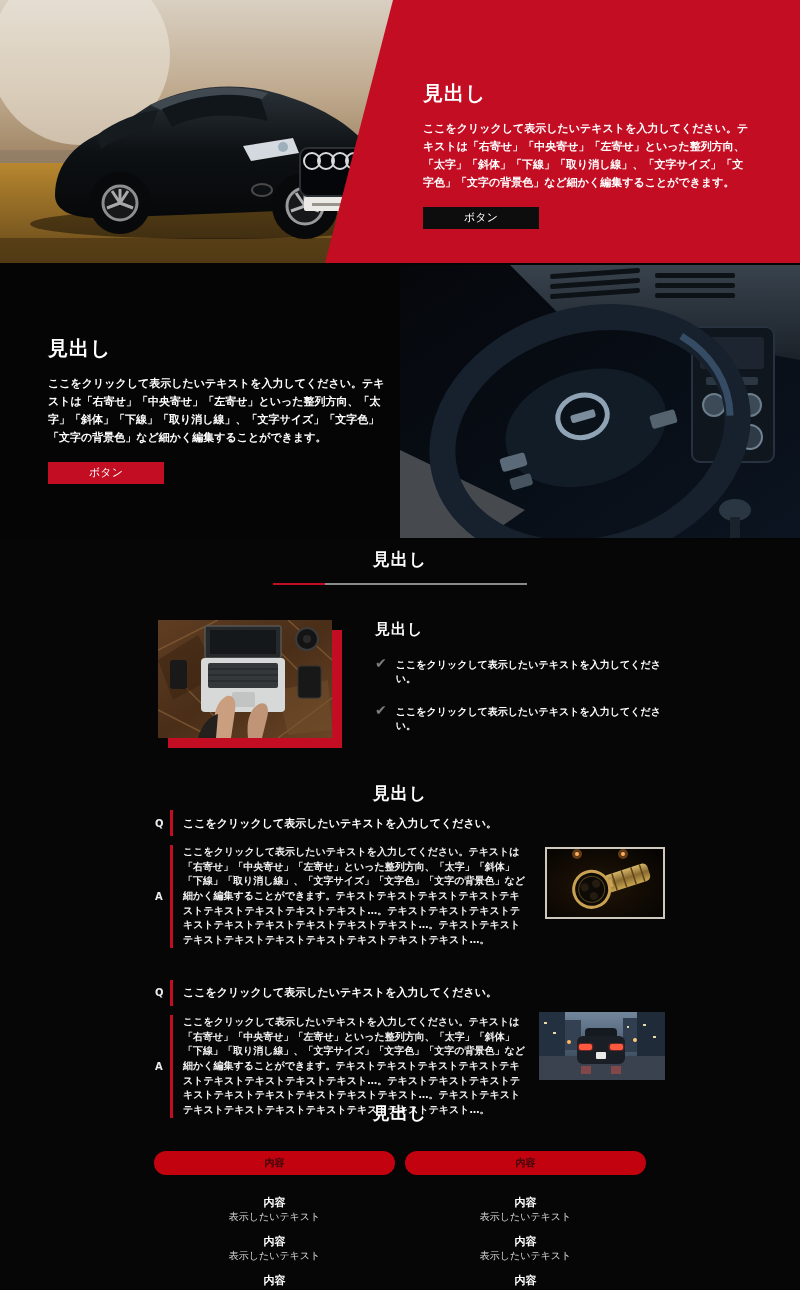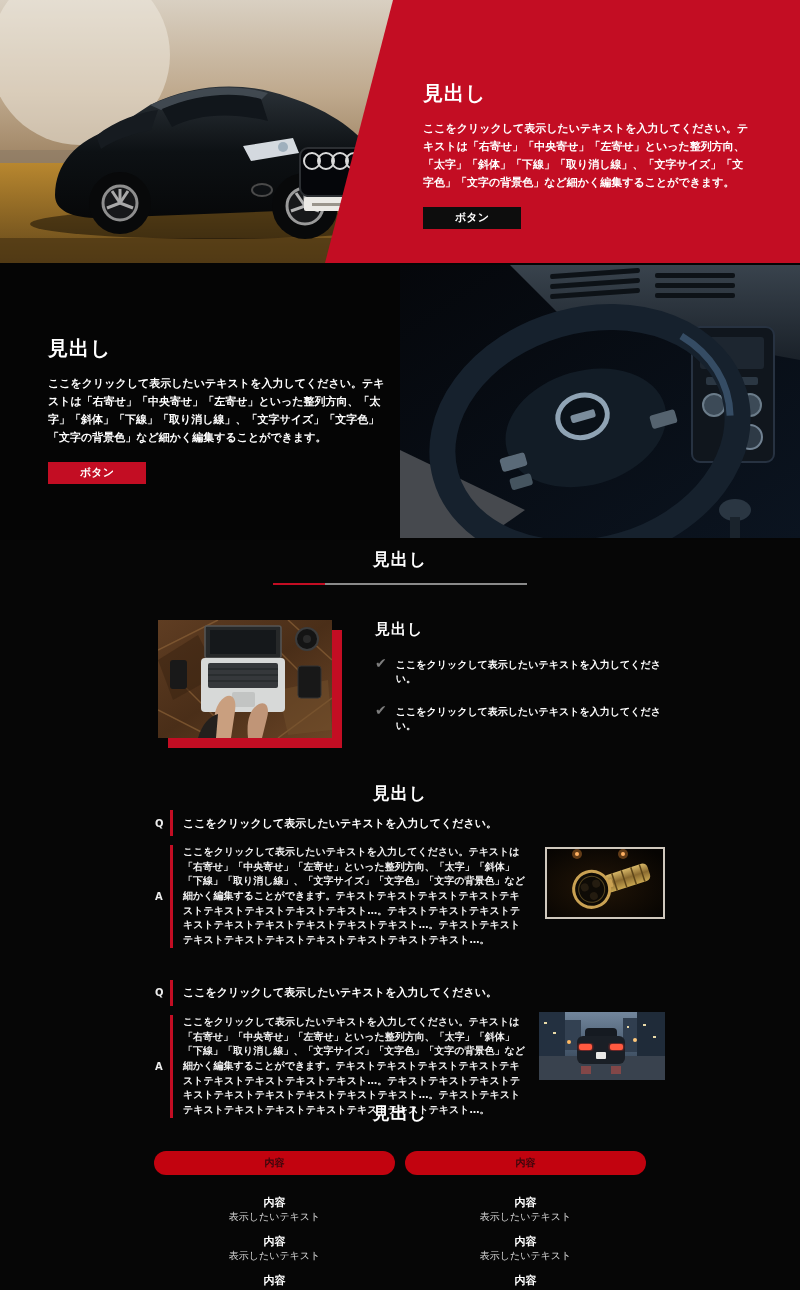--- a/index.html
+++ b/index.html
@@ -15,22 +15,22 @@
   .hero { position:absolute; top:0; left:0; width:800px; height:263px; overflow:hidden; }
   .hero-photo { position:absolute; left:0; top:0; width:430px; height:263px; }
   .hero-red {
     position:absolute; inset:0; background:#c30d23;
     clip-path:polygon(393px 0, 800px 0, 800px 263px, 325px 263px);
   }
   .hero-content { position:absolute; left:423px; top:80px; width:328px; z-index:3; }
   .h-big { font-size:20px; font-weight:700; letter-spacing:1px; }
   .hero-content p { margin-top:13px; font-size:11px; font-weight:700; line-height:1.65; }
   .btn { display:block; border:none; cursor:pointer; text-align:center;
-         font-family:inherit; font-size:11px; font-weight:700; color:#fff;
-         width:98px; height:22px; line-height:22px; margin-top:14px; }
+         font-family:inherit; font-size:11px; font-weight:400; color:#fff;
+         width:116px; height:22px; line-height:22px; margin-top:14px; }
   .btn-black { background:#0d0d0d; }
   .btn-red   { background:#c30d23; }
 
   
   .sec2 { position:absolute; top:263px; left:0; width:800px; height:277px; background:#050505; }
   .sec2-photo { position:absolute; left:400px; top:2px; width:400px; height:273px; }
   .sec2-content { position:absolute; left:48px; top:72px; width:340px; }
   .sec2-content p { margin-top:13px; font-size:11px; font-weight:700; line-height:1.65; }
 
   

